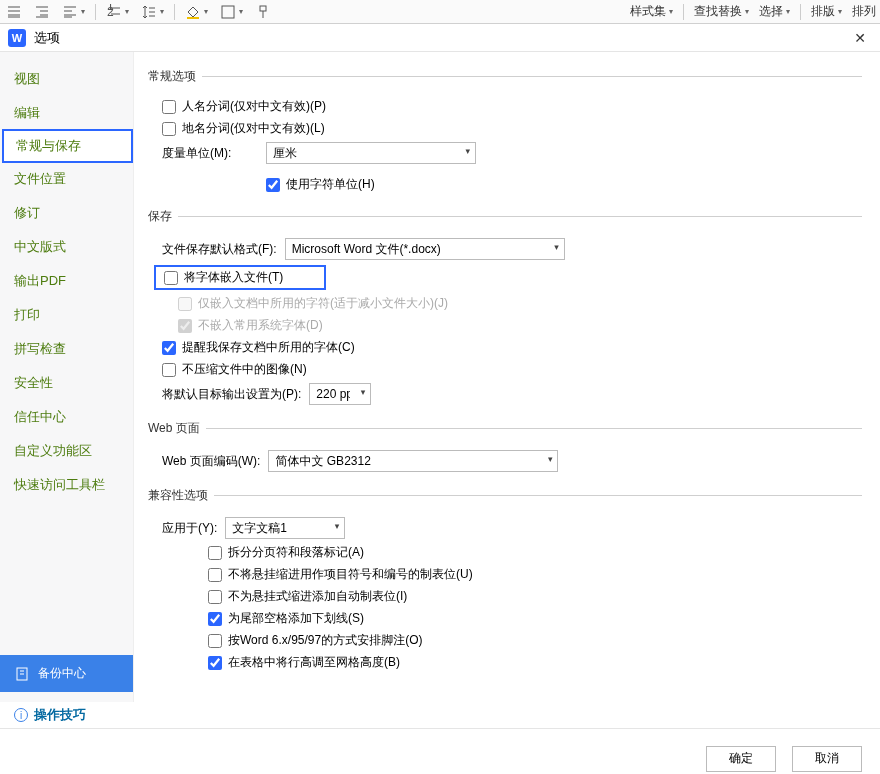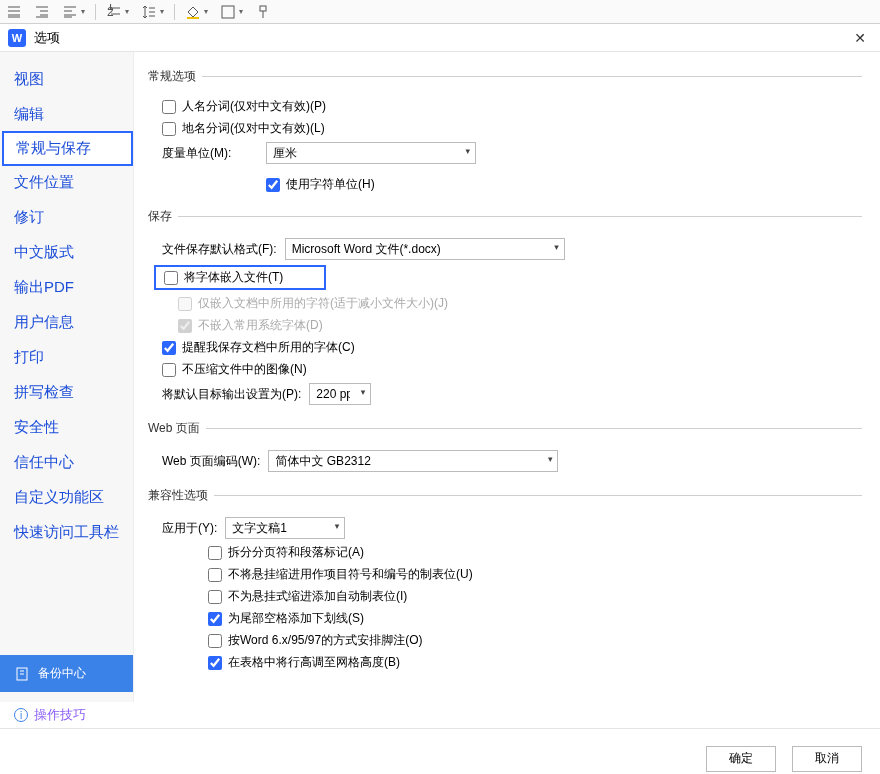--- a/index.html
+++ b/index.html
@@ -35,21 +35,21 @@
 .titlebar-title { flex: 1; font-size: 13px; }
 .close { width: 24px; height: 24px; display: inline-flex; align-items: center; justify-content: center; font-size: 14px; color: #333; cursor: pointer; }
 
 
 .body { display: flex; height: calc(774px - 24px - 28px - 46px - 26px); }
 .sidebar {
   width: 134px; background: #f7f7f8; padding: 10px 0; border-right: 1px solid #eee;
   display: flex; flex-direction: column; overflow: hidden;
 }
 .side-item {
-  padding: 8px 14px; font-size: 15px; cursor: pointer; color: #1d4ed8;
+  padding: 8px 14px; font-size: 13px; cursor: pointer; color: #4d7c0f;
 }
 .side-item.sel {
   background: #fff; border: 2px solid #2b66ff; margin: -1px 0 -1px 2px;
   padding: 6px 12px;
 }
 .side-spacer { flex: 1; }
 .backup-btn {
   margin: 0; background: #3a81e8; color: #fff; padding: 10px 14px;
   display: flex; align-items: center; gap: 8px; font-size: 13px; cursor: pointer;
 }
@@ -84,21 +84,21 @@
 .w-apply { width: 120px; }
 .hl {
   border: 2px solid #2b66ff; padding: 2px 8px; display: inline-flex;
   align-items: center; gap: 6px; margin-left: -8px;
 }
 
 
 .tips {
   height: 26px; display: flex; align-items: center; padding: 0 14px; gap: 6px;
 }
-.tips a { color: #8b5cf6; text-decoration: none; font-size: 13px; }
+.tips a { color: #0369a1; text-decoration: none; font-size: 13px; font-weight: bold; }
 .tip-ico {
   width: 14px; height: 14px; border: 1.5px solid #3a81e8; border-radius: 50%;
   display: inline-flex; align-items: center; justify-content: center; color: #3a81e8; font-size: 10px;
 }
 
 
 .footer {
   height: 60px; border-top: 1px solid #e5e5e5; display: flex; align-items: center;
   justify-content: flex-end; padding: 0 18px; gap: 16px;
 }
@@ -153,38 +153,46 @@
         </svg></span>
     </span>
   <span class="tb-btn">
       <span class="ico"><svg viewBox="0 0 16 16">
           <rect x="5" y="2" width="6" height="5" stroke="#555" fill="none"></rect>
           <path d="M8 7v7" stroke="#555"></path>
         </svg></span>
     </span>
 
   <div class="topstrip-spacer"></div>
+  <div class="topstrip-right">
+    <span class="lbl tb-drop">样式集</span>
+    <span class="tb-sep"></span>
+    <span class="lbl tb-drop">查找替换</span>
+    <span class="lbl tb-drop">选择</span>
+    <span class="tb-sep"></span>
+    <span class="lbl tb-drop">排版</span>
+    <span class="lbl">排列</span>
+  </div>
 </div>
 
 <div class="titlebar">
   <span class="app-ico">W</span>
   <span class="titlebar-title">选项</span>
   <span class="close">✕</span>
 </div>
 
 <div class="body">
   <div class="sidebar">
     <div class="side-item">视图</div>
     <div class="side-item">编辑</div>
     <div class="side-item sel">常规与保存</div>
     <div class="side-item">文件位置</div>
     <div class="side-item">修订</div>
     <div class="side-item">中文版式</div>
     <div class="side-item">输出PDF</div>
-    <div class="side-item">用户信息</div>
     <div class="side-item">打印</div>
     <div class="side-item">拼写检查</div>
     <div class="side-item">安全性</div>
     <div class="side-item">信任中心</div>
     <div class="side-item">自定义功能区</div>
     <div class="side-item">快速访问工具栏</div>
     <div class="side-spacer"></div>
     <div class="backup-btn">
       <span class="ico"><svg viewBox="0 0 16 16">
             <rect x="3" y="2" width="10" height="12" stroke="#fff" fill="none"></rect>

